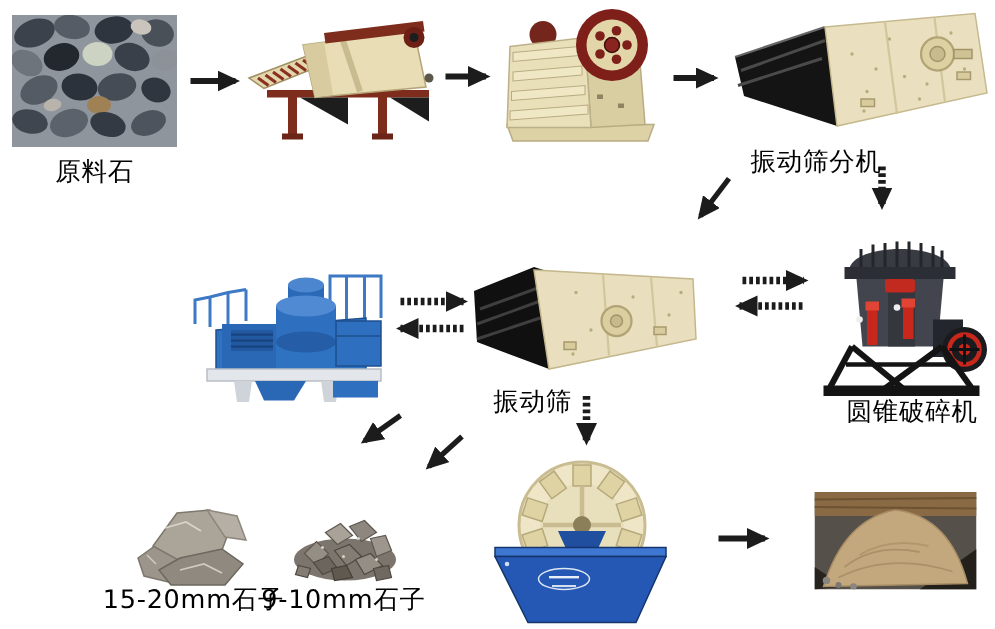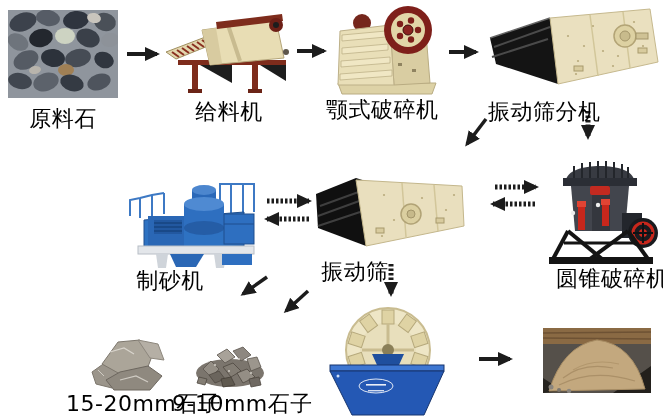--- a/index.html
+++ b/index.html
@@ -5,21 +5,21 @@
   * { box-sizing: border-box; }
   html, body { margin: 0; padding: 0; background: #fff; }
   .canvas {
     position: relative; width: 663px; height: 419px;
     background: #ffffff; overflow: hidden;
     font-family: "DejaVu Sans", "Liberation Sans", sans-serif;
   }
   .node { position: absolute; margin: 0; padding: 0; }
   .node svg { display: block; width: 100%; height: 100%; }
   .lbl {
-    position: absolute; text-align: center; font-size: 22px; color: #000;
+    position: absolute; text-align: center; font-size: 17px; color: #000;
     line-height: 1.15; white-space: nowrap; letter-spacing: 0.5px;
   }
   .overlay { position: absolute; left: 0; top: 0; width: 663px; height: 419px; }
 </style>
 </head>
 <body>
 
 <div class="canvas">
 
   <svg class="overlay" viewBox="0 0 663 419">
@@ -96,21 +96,20 @@
       <line x1="43" y1="28" x2="50" y2="33" stroke="#8a3020" stroke-width="2"></line>
       <polygon points="38,20 112,10 120,48 46,55" fill="#e8ddb4" stroke="#b3a478" stroke-width="1"></polygon>
       <polygon points="38,20 52,18 58,53 46,55" fill="#d8cba0"></polygon>
       <line x1="64" y1="15" x2="76" y2="51" stroke="#c8bb90" stroke-width="4"></line>
       <polygon points="52,12 118,4 119,11 53,19" fill="#7e2c1c"></polygon>
       <circle cx="112" cy="15" r="7" fill="#6d1f16"></circle>
       <circle cx="112" cy="15" r="3" fill="#1d1d1d"></circle>
       <circle cx="122" cy="42" r="3" fill="#5d564a"></circle>
     </svg>
   </figure>
-  <div class="lbl" style="left:166px;top:99px;width:126px">给料机</div>
 
   <figure class="node" style="left:332px;top:3px;width:112px;height:93px">
     <svg viewBox="0 0 112 93">
       <circle cx="30" cy="20" r="9" fill="#75261c"></circle>
       <polygon points="6,80 104,80 100,91 10,91" fill="#ddd2a6" stroke="#b9ac82" stroke-width="1"></polygon>
       <polygon points="58,22 94,30 98,80 62,82" fill="#d9cda2" stroke="#b9ac82" stroke-width="1"></polygon>
       <polygon points="8,28 58,22 62,82 6,82" fill="#e9dfb8" stroke="#bdb088" stroke-width="1"></polygon>
       <polygon points="10,32 54,28 54,34 10,38" fill="#f0e7c4" stroke="#b9ac82" stroke-width="0.7"></polygon>
       <polygon points="10,45 56,41 56,47 10,51" fill="#f0e7c4" stroke="#b9ac82" stroke-width="0.7"></polygon>
       <polygon points="9,58 58,54 58,60 9,64" fill="#f0e7c4" stroke="#b9ac82" stroke-width="0.7"></polygon>
@@ -120,21 +119,20 @@
       <circle cx="86" cy="27" r="3.2" fill="#7e1f1a"></circle>
       <circle cx="79" cy="36.5" r="3.2" fill="#7e1f1a"></circle>
       <circle cx="68" cy="33" r="3.2" fill="#7e1f1a"></circle>
       <circle cx="68" cy="21" r="3.2" fill="#7e1f1a"></circle>
       <circle cx="79" cy="17.5" r="3.2" fill="#7e1f1a"></circle>
       <circle cx="76" cy="27" r="5" fill="#8a2420" stroke="#3d0e0b" stroke-width="1"></circle>
       <rect x="66" y="60" width="4" height="3" fill="#8f8360"></rect>
       <rect x="80" y="66" width="4" height="3" fill="#8f8360"></rect>
     </svg>
   </figure>
-  <div class="lbl" style="left:326px;top:97px;width:112px">颚式破碎机</div>
 
   <figure class="node" style="left:488px;top:6px;width:172px;height:88px">
     <svg viewBox="0 0 172 88">
       <polygon points="2,32 62,12 76,20 70,78 8,58" fill="#141414"></polygon>
       <polyline points="6,41 62,21" stroke="#4a4a4a" stroke-width="2" fill="none"></polyline>
       <polyline points="4,51 60,33" stroke="#4a4a4a" stroke-width="2" fill="none"></polyline>
       <polyline points="2,32 62,12" stroke="#666666" stroke-width="1.5" fill="none"></polyline>
       <polygon points="62,12 162,3 170,56 70,78" fill="#eae0bf" stroke="#c6b98e" stroke-width="1"></polygon>
       <line x1="102" y1="9" x2="110" y2="70" stroke="#d2c69a" stroke-width="1.5"></line>
       <line x1="135" y1="6" x2="142" y2="62" stroke="#d2c69a" stroke-width="1.5"></line>
@@ -181,21 +179,20 @@
       <ellipse cx="78" cy="60" rx="20" ry="7" fill="#255da6"></ellipse>
       <rect x="98" y="46" width="30" height="30" fill="#2e6fc0" stroke="#1f4f8e" stroke-width="1"></rect>
       <line x1="98" y1="56" x2="128" y2="56" stroke="#1f4f8e" stroke-width="1"></line>
       <rect x="12" y="78" width="116" height="8" fill="#e3e6ea" stroke="#b8bec6" stroke-width="1"></rect>
       <polygon points="30,86 42,86 40,100 32,100" fill="#cfd4da"></polygon>
       <polygon points="88,86 100,86 98,100 90,100" fill="#cfd4da"></polygon>
       <polygon points="44,86 78,86 70,99 50,99" fill="#2a67b5"></polygon>
       <rect x="96" y="86" width="30" height="11" fill="#2e6fc0"></rect>
     </svg>
   </figure>
-  <div class="lbl" style="left:120px;top:268px;width:100px">制砂机</div>
 
   <figure class="node" style="left:314px;top:170px;width:153px;height:87px">
     <svg viewBox="0 0 153 87">
       <polygon points="2,24 42,8 58,13 52,76 4,58" fill="#101010"></polygon>
       <polyline points="6,36 50,20" stroke="#3f3f3f" stroke-width="2" fill="none"></polyline>
       <polyline points="4,46 48,30" stroke="#3f3f3f" stroke-width="2" fill="none"></polyline>
       <polyline points="4,56 46,42" stroke="#3f3f3f" stroke-width="2" fill="none"></polyline>
       <polygon points="42,10 148,16 150,56 52,76" fill="#e9dfbe" stroke="#c4b78c" stroke-width="1"></polygon>
       <line x1="88" y1="13" x2="92" y2="67" stroke="#d2c69a" stroke-width="1.5"></line>
       <line x1="120" y1="15" x2="124" y2="61" stroke="#d2c69a" stroke-width="1.5"></line>

